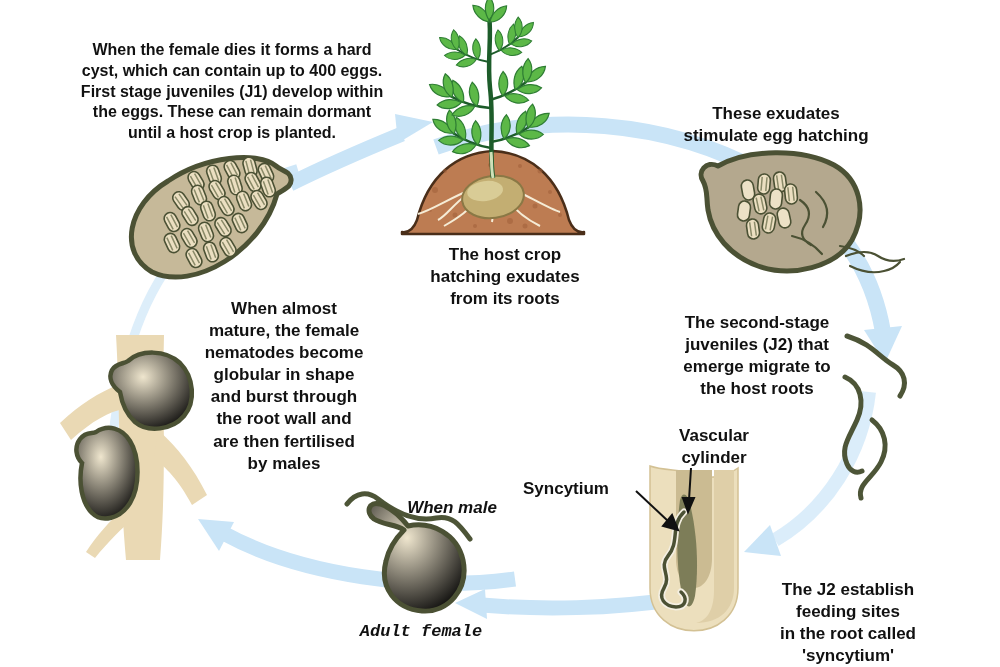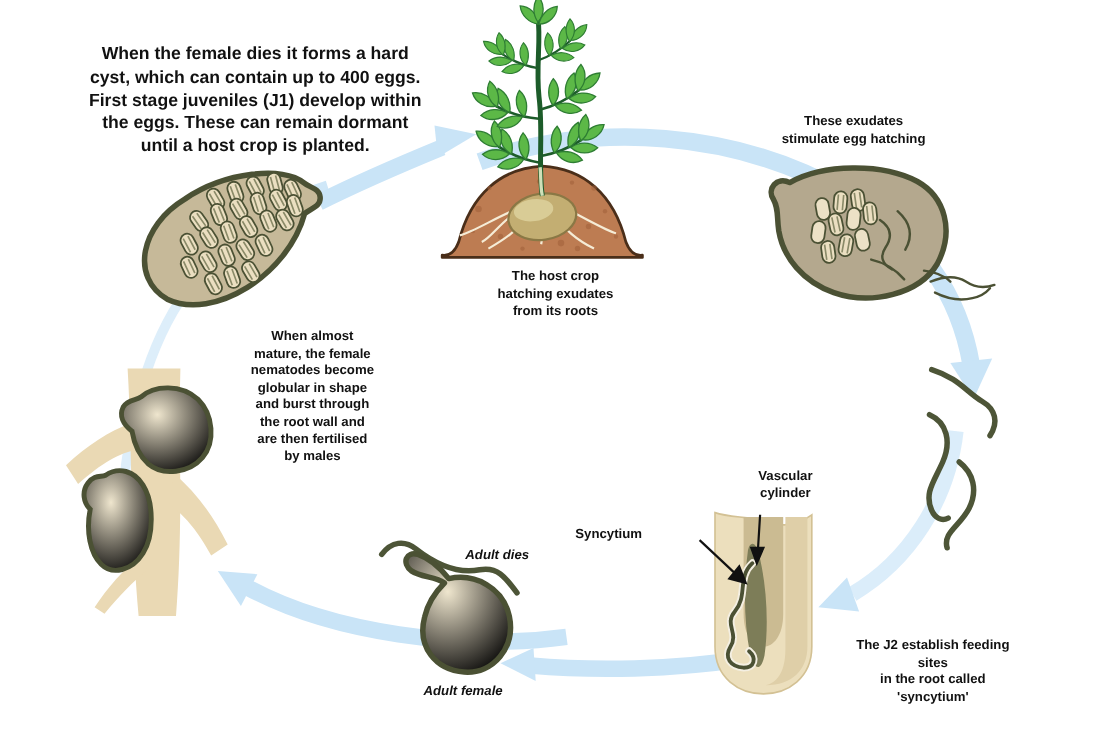--- a/index.html
+++ b/index.html
@@ -1,20 +1,20 @@
 <!DOCTYPE html>
 <html><head>
 <meta charset="utf-8">
 <style>
   html,body{margin:0;padding:0;background:#fff;}
   #stage{position:relative;width:1000px;height:667px;background:#ffffff;overflow:hidden;
          font-family:"Liberation Sans",sans-serif;}
   #art{position:absolute;left:0;top:0;}
   .txt{position:absolute;font-weight:bold;color:#111;text-align:center;
-       white-space:pre-line;transform:translateX(-50%);font-size:12px;line-height:1.3;}
+       white-space:pre-line;transform:translateX(-50%);font-size:17px;line-height:1.3;}
   .txt.left{transform:none;text-align:left;}
   .txt.italic{font-style:italic;}
 </style>
 </head>
 <body>
 
 <div id="stage">
 
 <svg id="art" width="1000" height="667" viewBox="0 0 1000 667">
   <defs>
@@ -218,36 +218,40 @@
 the eggs. These can remain dormant
 until a host crop is planted.</div>
 
 <div class="txt" style="left:776px;top:103px;">These exudates
 stimulate egg hatching</div>
 
 <div class="txt" style="left:505px;top:244px;">The host crop
 hatching exudates
 from its roots</div>
 
+<div class="txt" style="left:757px;top:312px;">The second-stage
+juveniles (J2) that
+emerge migrate to
+the host roots</div>
 
 <div class="txt" style="left:284px;top:298px;">When almost
 mature, the female
 nematodes become
 globular in shape
 and burst through
 the root wall and
 are then fertilised
 by males</div>
 
 <div class="txt" style="left:848px;top:579px;">The J2 establish feeding sites
 in the root called 'syncytium'</div>
 
 
 <div class="txt" style="left:714px;top:425px;">Vascular
 cylinder</div>
 
 <div class="txt left" style="left:523px;top:478px;">Syncytium</div>
 
-<div class="txt italic" style="left:452px;top:497px;">Adult dies</div>
-
-<div class="txt italic" style="left:421px;top:621px;">Adult female</div>
+<div class="txt italic" style="left:452px;top:497px;">When male</div>
+
+<div class="txt italic" style="left:421px;top:621px;font-family:Liberation Mono, monospace;">Adult female</div>
 
 </div>
 
 </body></html>

